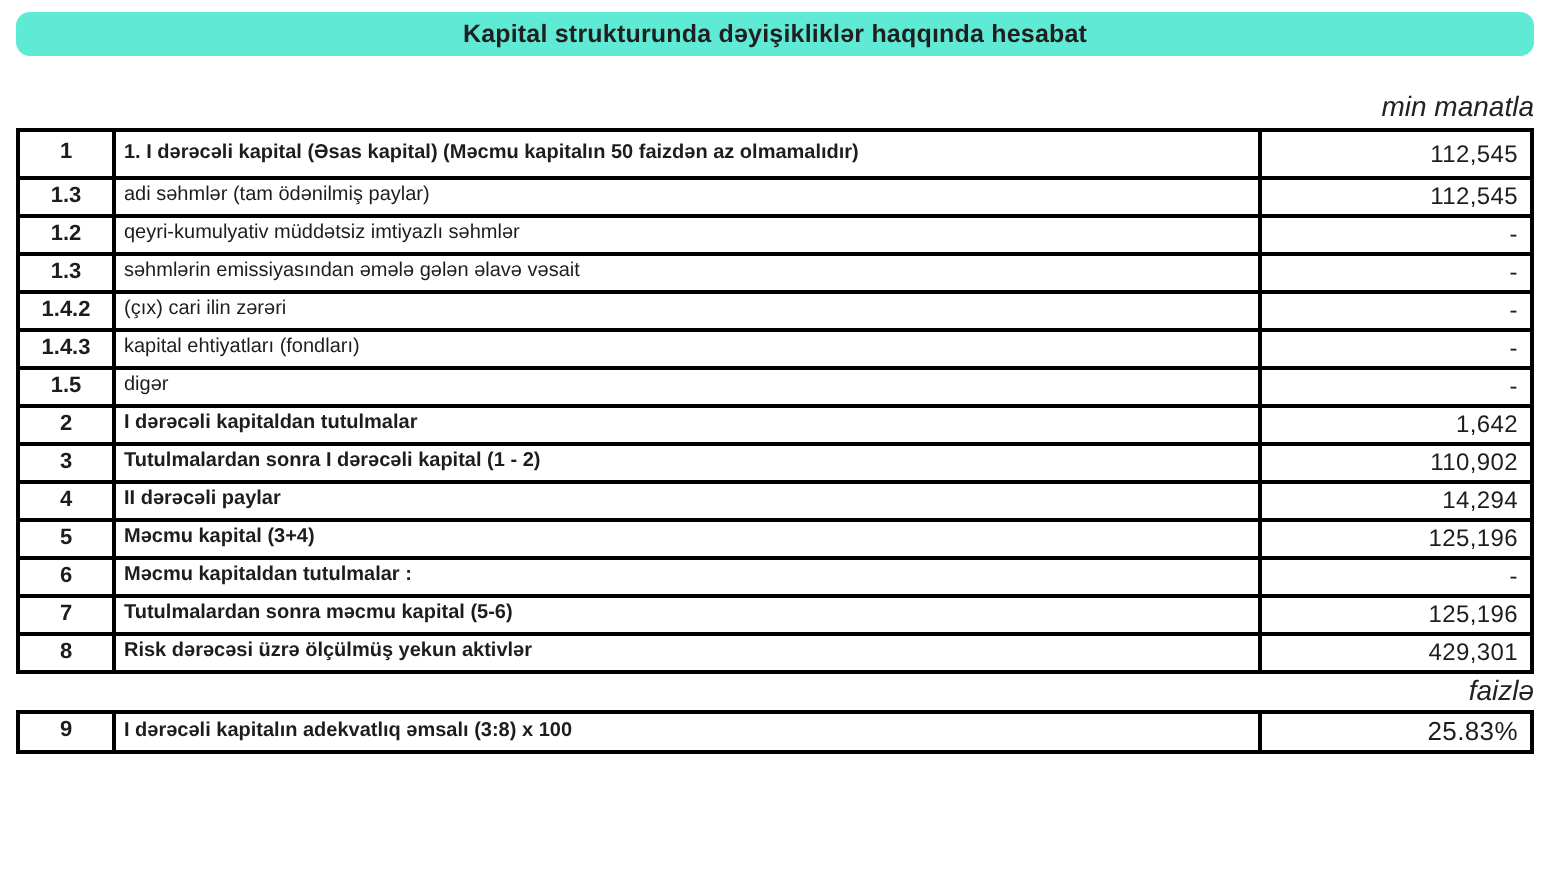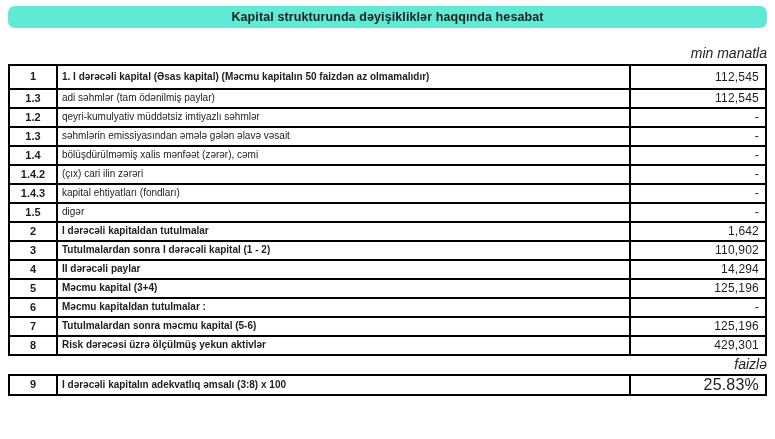--- a/index.html
+++ b/index.html
@@ -53,21 +53,21 @@
   table.report td.value{
     width:124px;
     text-align:right;
     font-size:12px;
     padding-right:6px;
     letter-spacing:.2px;
   }
   table.report td.label.b{font-weight:bold;}
   table.report tr.tall td{height:22px;}
   table.report.ratio td{height:18px;}
-  table.report.ratio td.value{font-size:16px;}
+  table.report.ratio td.value{font-size:13px;}
 </style>
 </head>
 <body>
 
 <div class="page">
 
   <div class="title-bar" style="background: #5eead4; border-radius: 7px;">
     <span>Kapital strukturunda dəyişikliklər haqqında hesabat</span>
   </div>
 
@@ -86,25 +86,20 @@
           <td class="value">112,545</td>
         </tr>
         <tr>
           <td class="num">1.2</td>
           <td class="label">qeyri-kumulyativ müddətsiz imtiyazlı səhmlər</td>
           <td class="value">-</td>
         </tr>
         <tr>
           <td class="num">1.3</td>
           <td class="label">səhmlərin emissiyasından əmələ gələn əlavə vəsait</td>
-          <td class="value">-</td>
-        </tr>
-        <tr>
-          <td class="num">1.4</td>
-          <td class="label">bölüşdürülməmiş xalis mənfəət (zərər), cəmi</td>
           <td class="value">-</td>
         </tr>
         <tr>
           <td class="num">1.4.2</td>
           <td class="label">(çıx) cari ilin zərəri</td>
           <td class="value">-</td>
         </tr>
         <tr>
           <td class="num">1.4.3</td>
           <td class="label">kapital ehtiyatları (fondları)</td>

